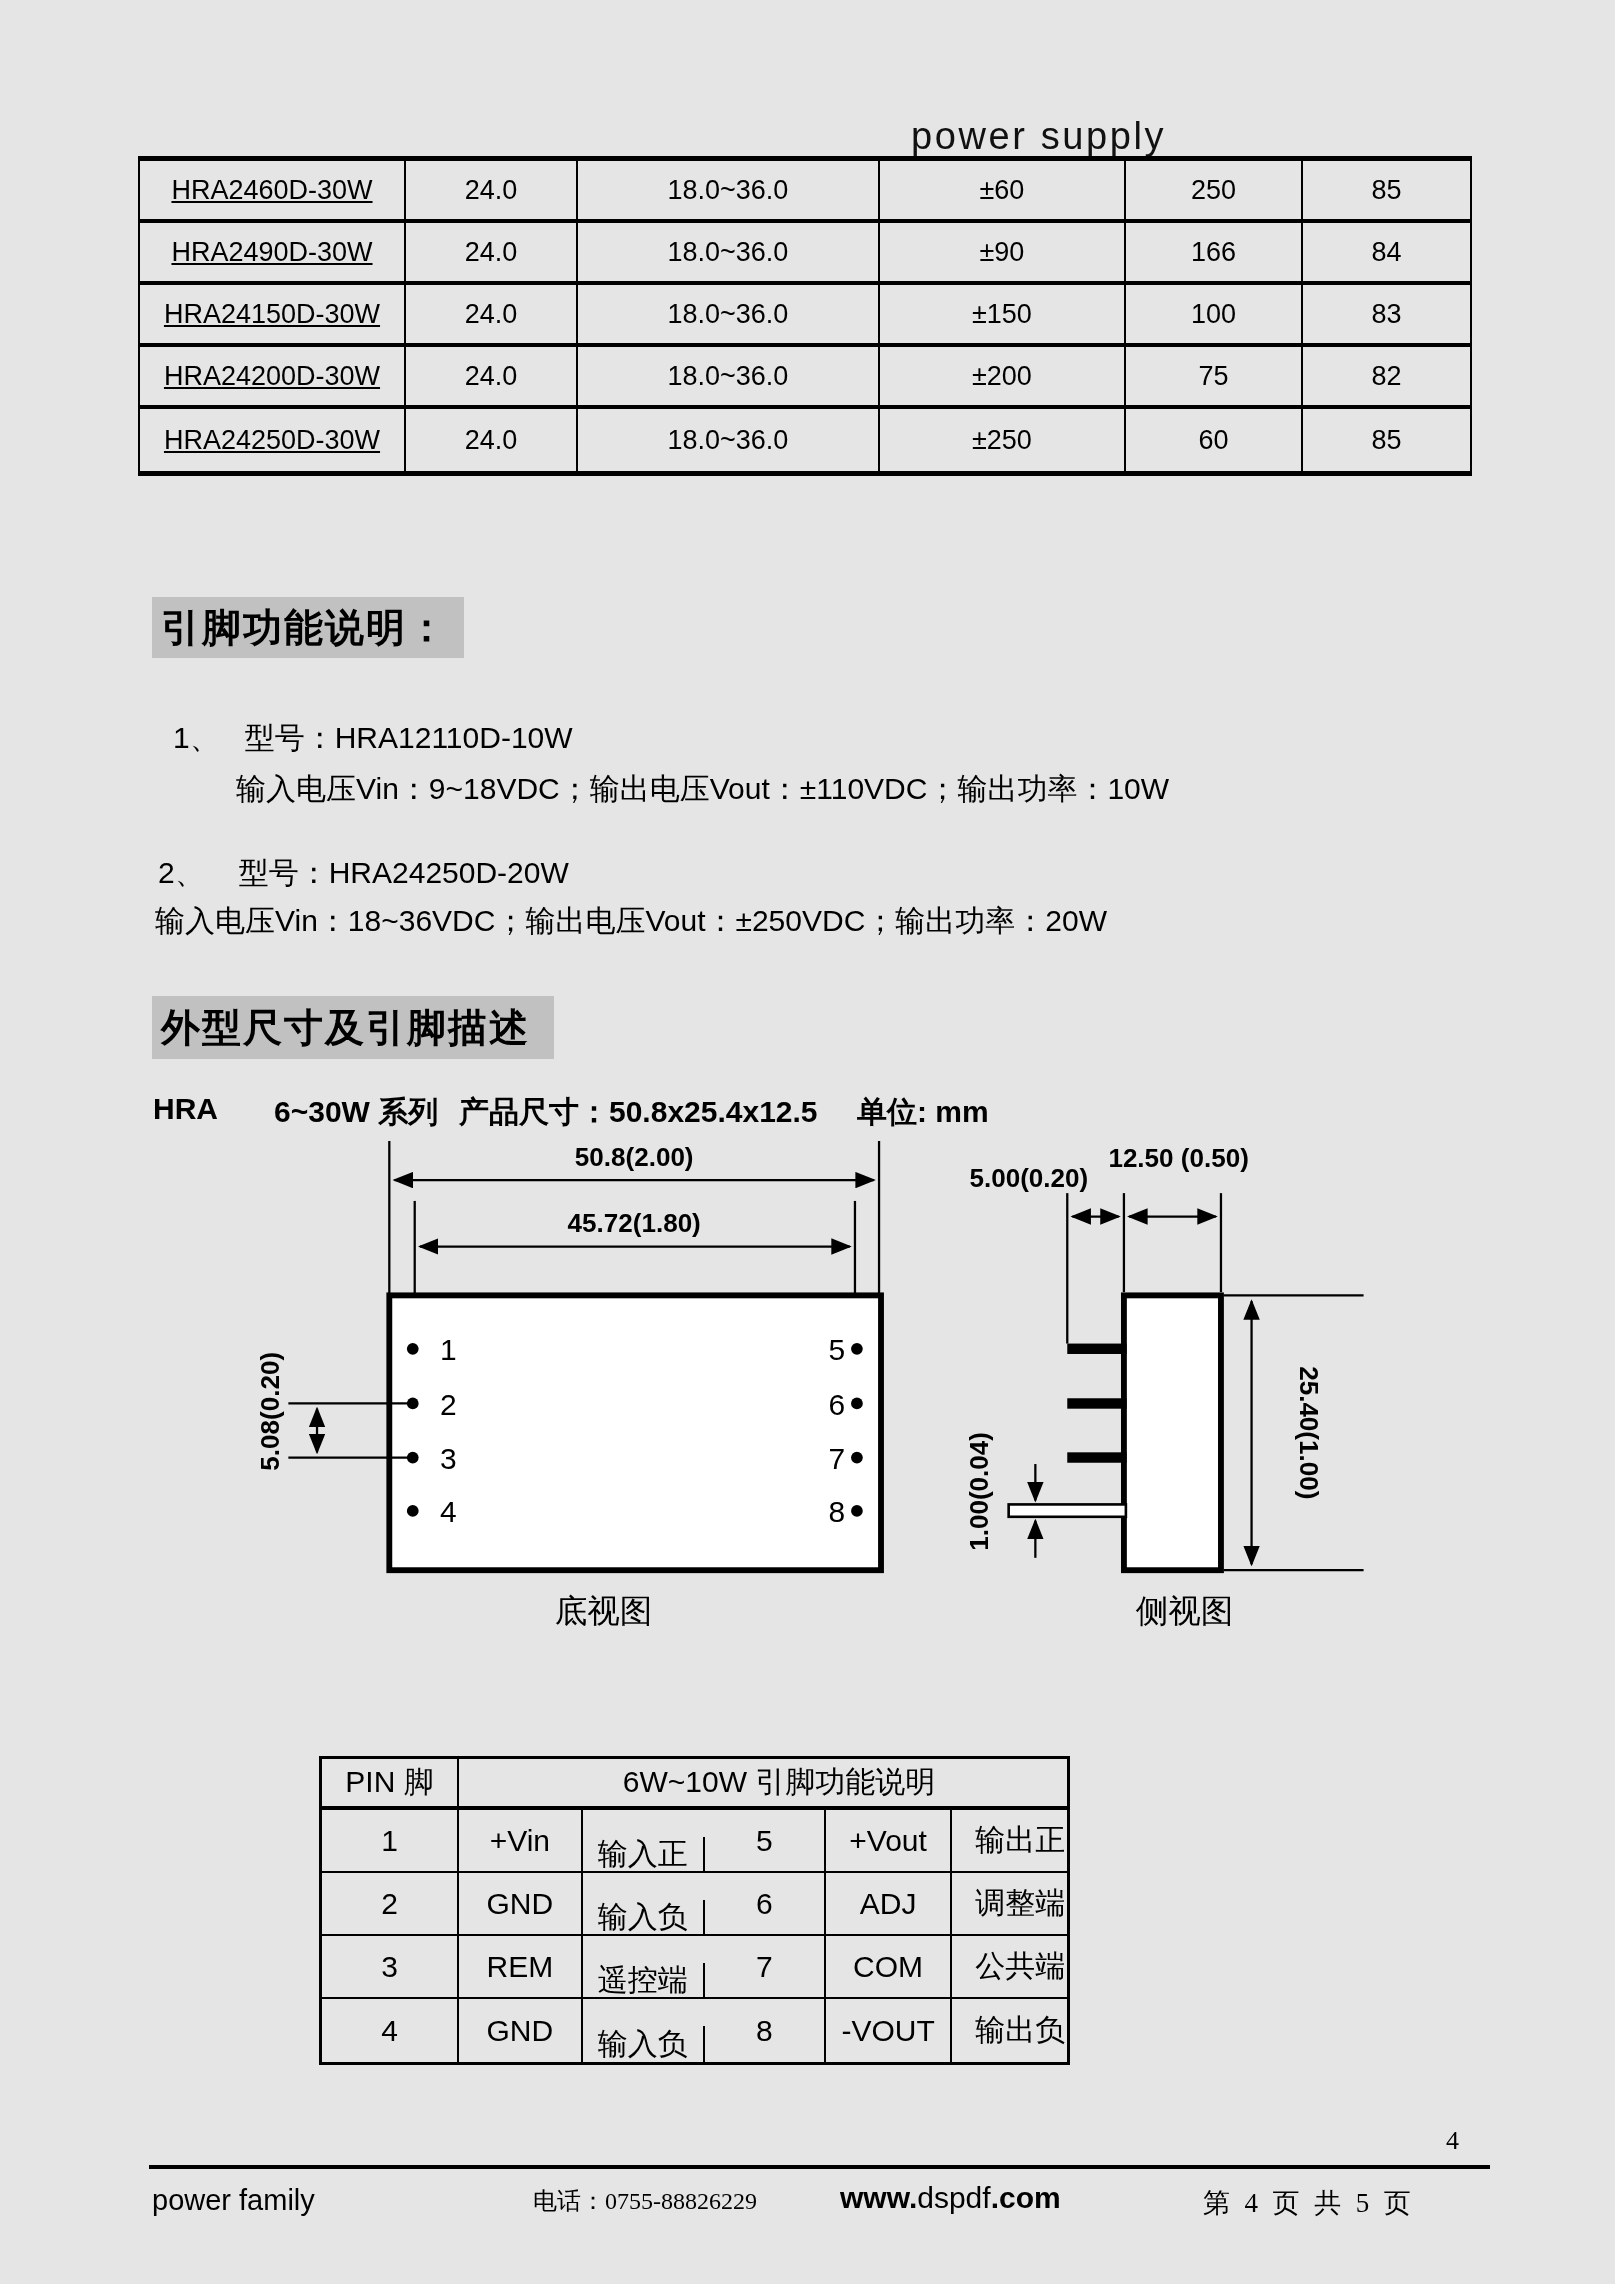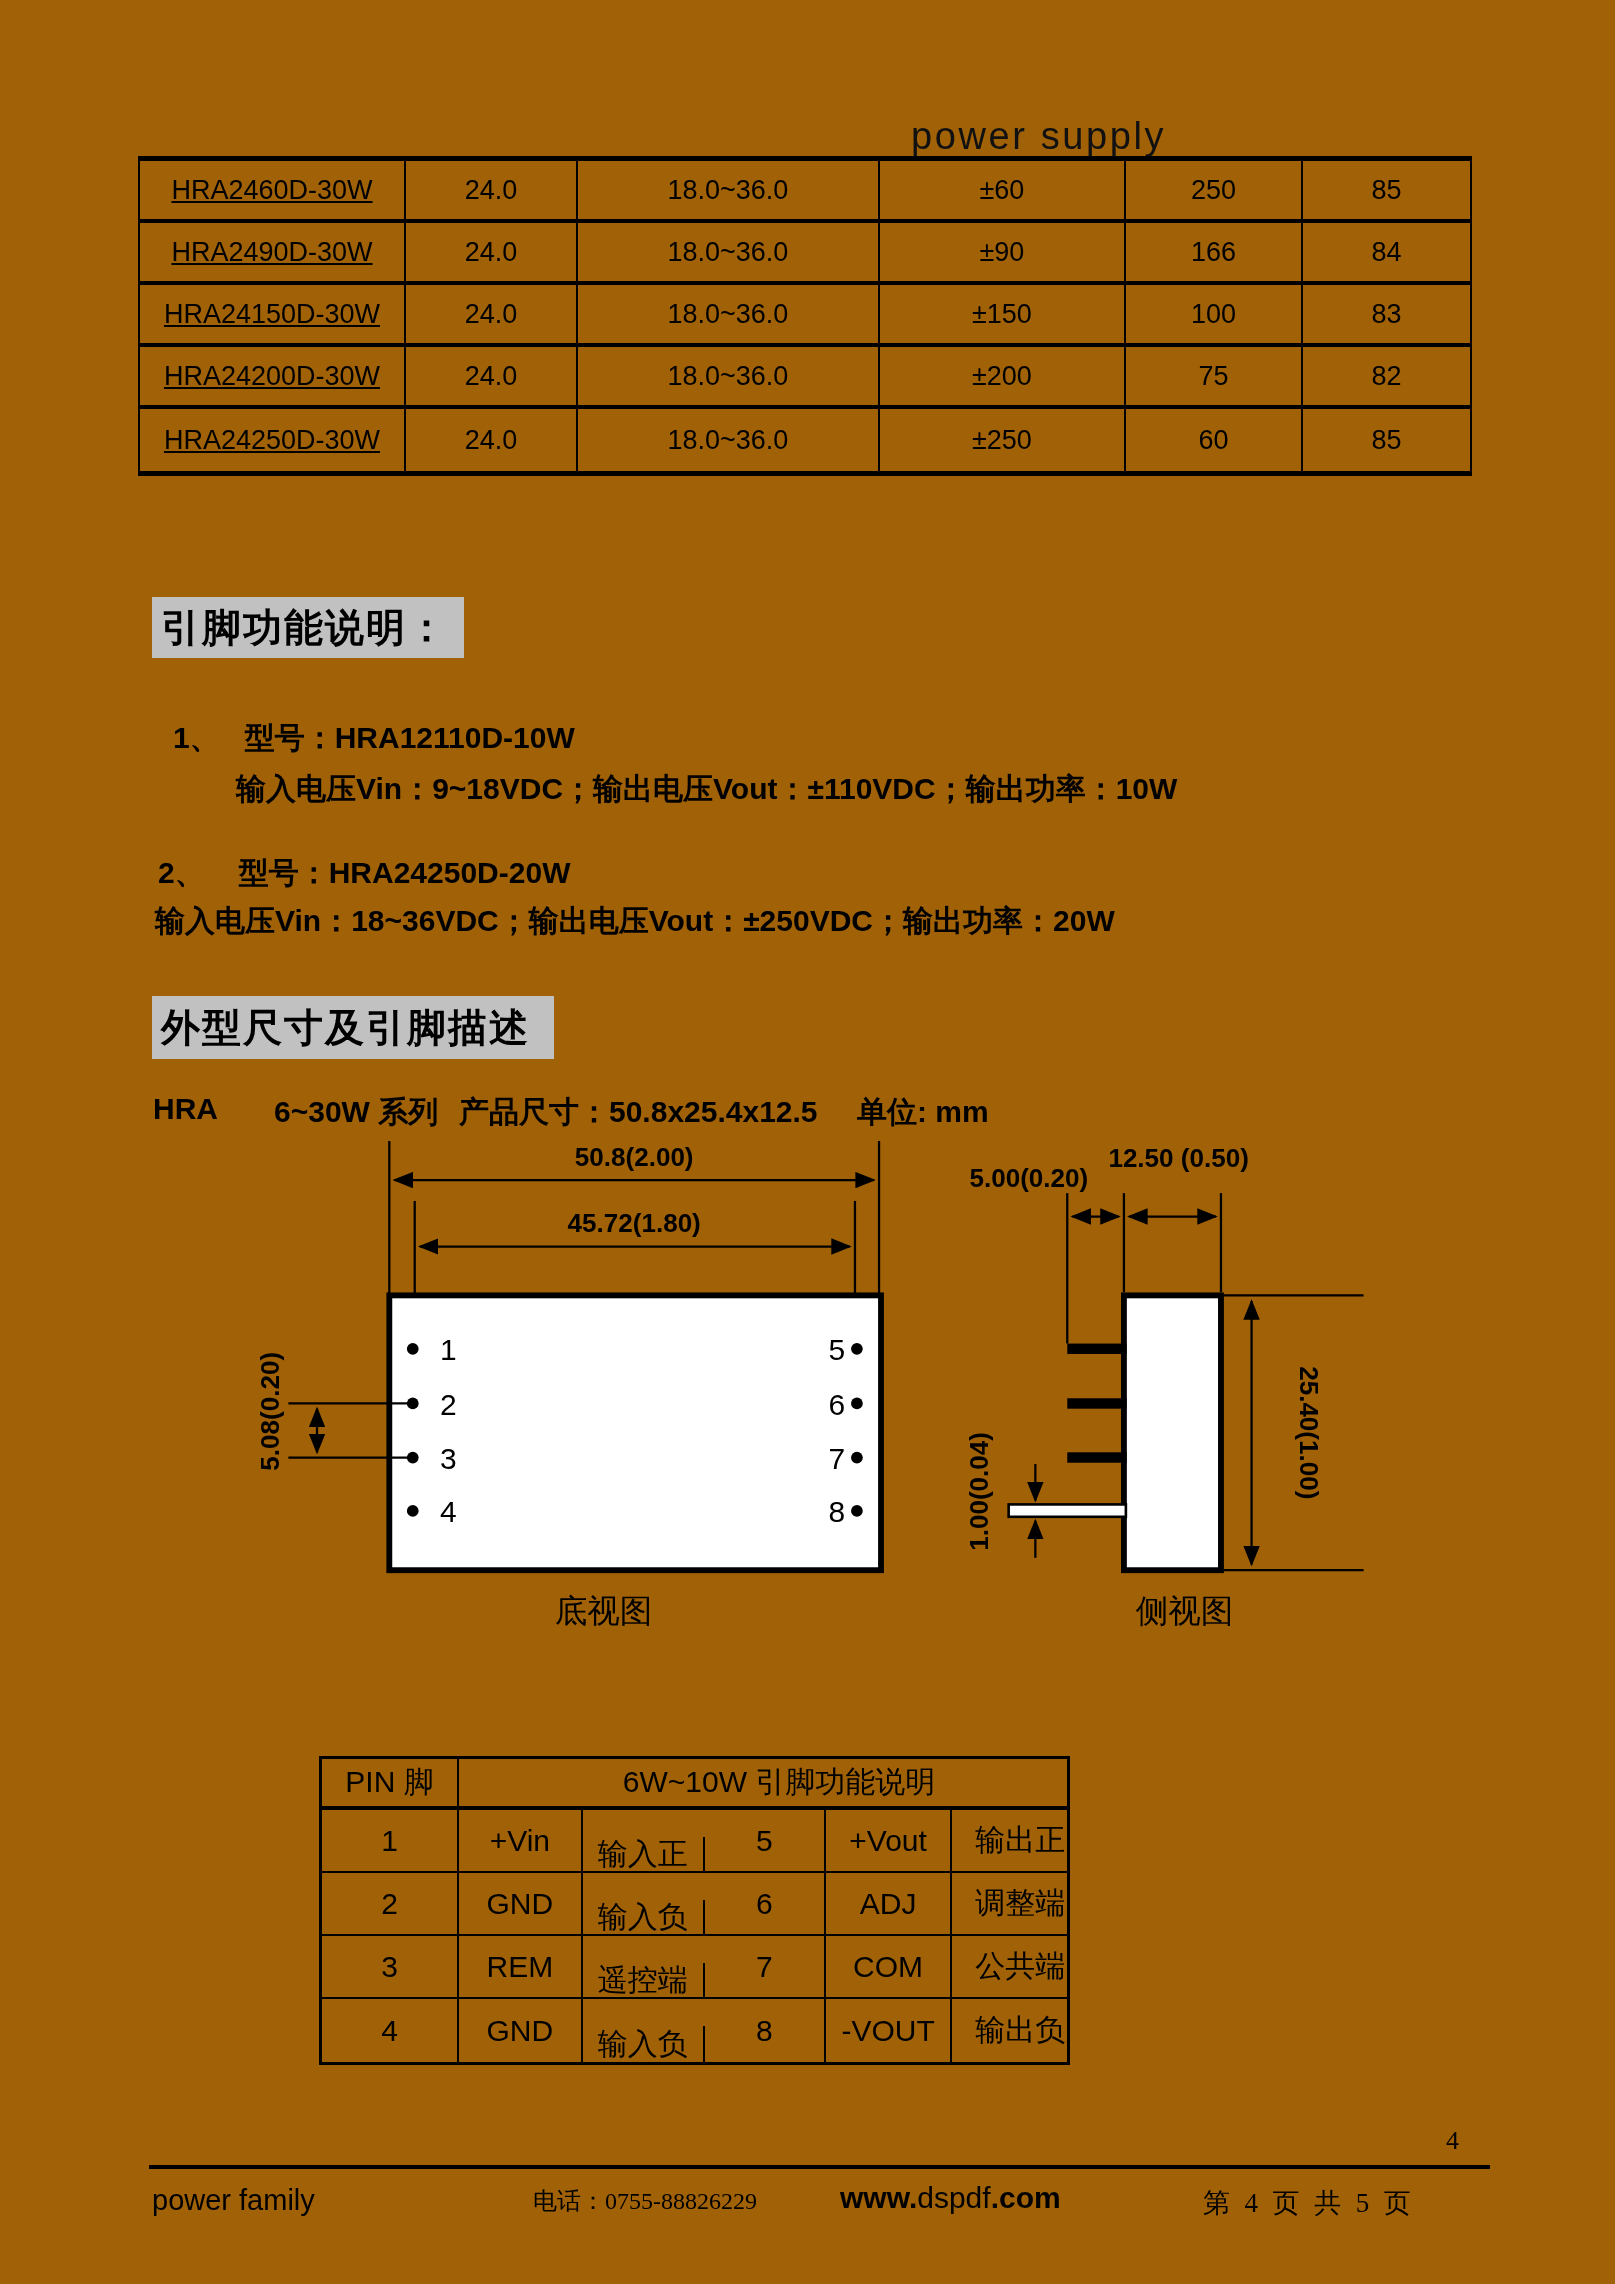--- a/index.html
+++ b/index.html
@@ -1,20 +1,20 @@
 <!DOCTYPE html>
 <html style="font-size:10.4px"><head>
 <meta charset="utf-8">
 <style>
   html,body{margin:0;padding:0;background:#888;}
   *{box-sizing:border-box;}
   .page{
     position:relative;
     width:1616px;height:2284px;
-    background:#a16207;
+    background:#e5e5e5;
     color:#000;
     font-family:"Liberation Sans",sans-serif;
     overflow:hidden;
   }
   .abs{position:absolute;}
 
   
   .doc-title{
     left:911px;top:115px;
     font-size:38px;letter-spacing:2.6px;
@@ -43,21 +43,21 @@
     background:#c1c1c1;
     font-family:"Liberation Serif",serif;
     font-weight:bold;font-size:39px;letter-spacing:2px;
     display:flex;align-items:center;
     padding-left:9px;white-space:nowrap;
   }
   .hl1{left:152px;top:597px;width:312px;height:61px;}
   .hl2{left:152px;top:996px;width:402px;height:63px;}
 
   
-  .ex-line{font-size:30px;white-space:nowrap;font-weight:bold;}
+  .ex-line{font-size:30px;white-space:nowrap;}
   .ex-gap1{display:inline-block;width:25px;}
   .ex-gap2{display:inline-block;width:34px;}
 
   
   .series-line span{position:absolute;font-size:30px;font-weight:700;white-space:nowrap;}
 
   
   .drawing{left:248px;top:1128px;width:1154px;height:521px;}
   .dimtext{font:700 40px "Liberation Sans",sans-serif;fill:#000;}
   .pinnum{font:400 46px "Liberation Sans",sans-serif;fill:#000;}

